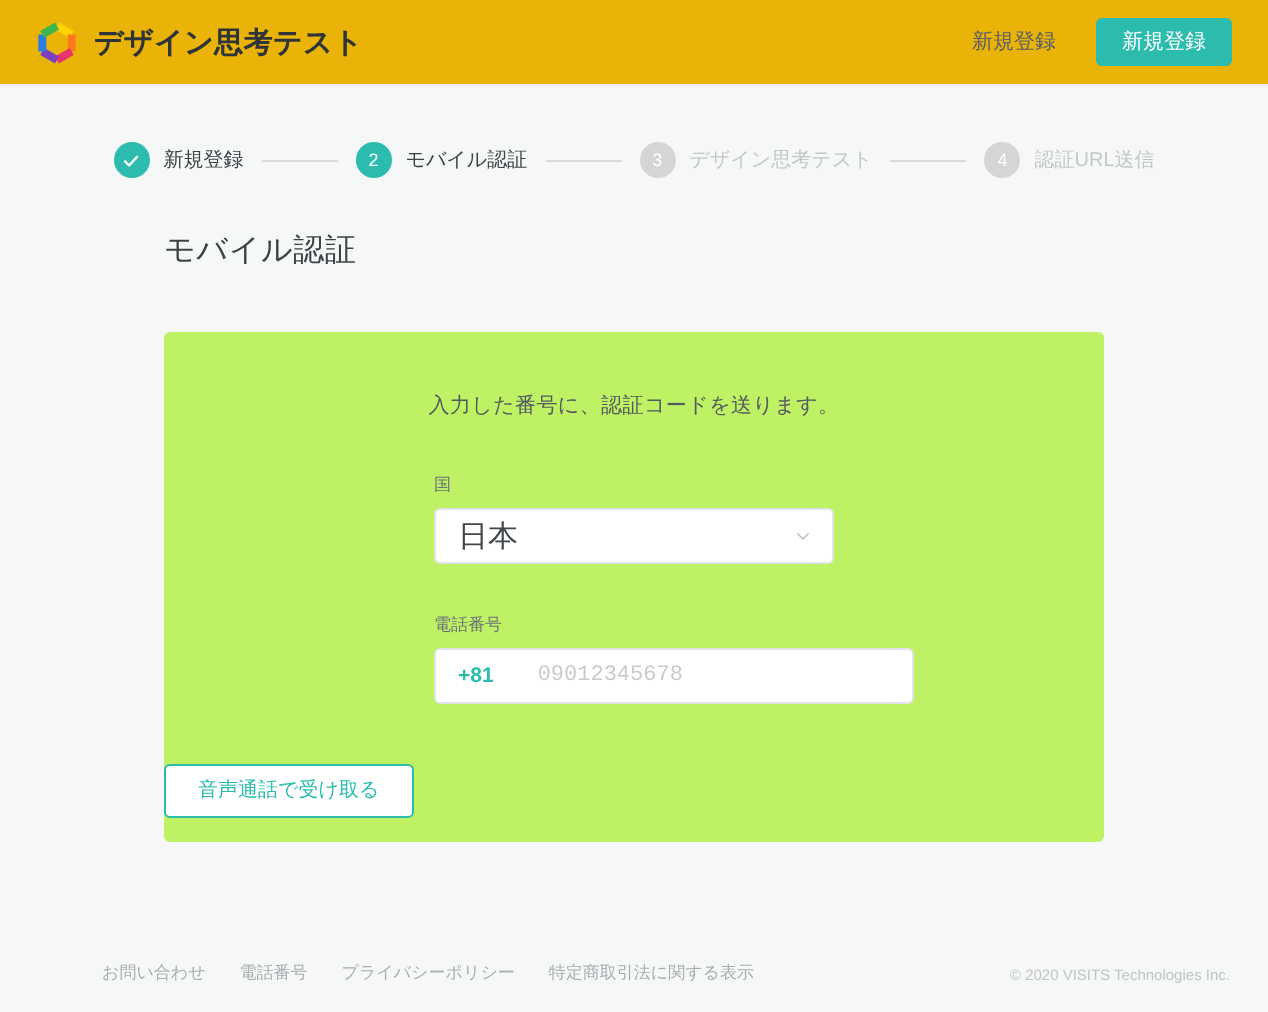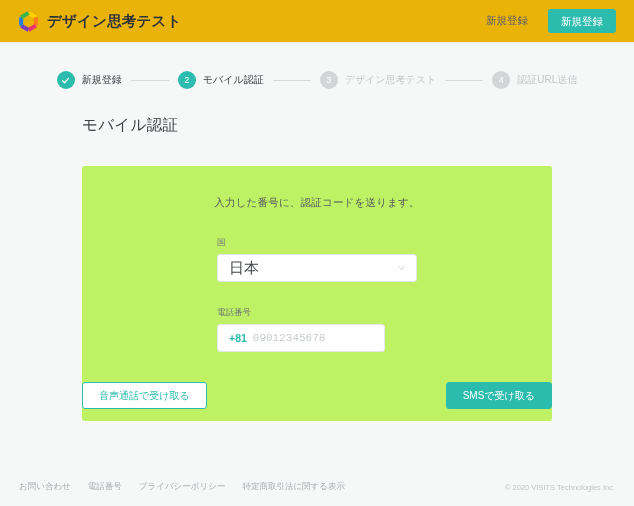--- a/index.html
+++ b/index.html
@@ -197,29 +197,29 @@
     position: absolute;
     right: 10px;
     top: 50%;
     transform: translateY(-50%);
     width: 9px;
     height: 9px;
     display: block;
   }
 
   .input-box {
-    width: 168px;
+    width: 240px;
     height: 28px;
     border: 1px solid #e2e5e7;
     border-radius: 3px;
     background: #ffffff;
     display: flex;
     align-items: center;
     padding: 0 11px;
-    gap: 6px;
+    gap: 22px;
     cursor: text;
   }
 
   .phone-prefix {
     font-size: 10.5px;
     color: #2bbcad;
     font-weight: bold;
     flex: 0 0 auto;
   }
 
@@ -232,21 +232,21 @@
     background: transparent;
     width: 100%;
     padding: 0;
   }
 
   .phone-input::placeholder { color: #c8cbce; }
 
   
   .actions {
     display: flex;
-    justify-content: space-between;
+    justify-content: flex-start;
     gap: 2px;
     margin-top: 30px;
   }
 
   .btn {
     border-radius: 3px;
     font-size: 10px;
     font-family: inherit;
     padding: 0 16px;
     height: 27px;
@@ -279,20 +279,21 @@
     height: 38px;
     display: flex;
     align-items: center;
     padding: 0 19px;
   }
 
   .footer-links {
     display: flex;
     align-items: flex-end;
     gap: 17px;
+    margin-left: 32px;
   }
 
   .footer-link {
     font-size: 8.5px;
     color: #a9adb1;
     text-decoration: none;
     white-space: nowrap;
     cursor: pointer;
   }
 
@@ -384,21 +385,20 @@
   <div class="field phone">
     <label class="field-label">電話番号</label>
     <div class="input-box">
       <span class="phone-prefix">+81</span>
       <input class="phone-input" type="text" placeholder="09012345678" style="">
     </div>
   </div>
 
   <div class="actions">
     <button class="btn btn-outline">音声通話で受け取る</button>
-    <button class="btn btn-filled">SMSで受け取る</button>
   </div>
 
 </div>
 
 <div class="footer">
   <div class="footer-links">
     <a class="footer-link" href="#">お問い合わせ</a>
     <a class="footer-link" href="#">電話番号</a>
     <a class="footer-link" href="#">プライバシーポリシー</a>
     <a class="footer-link" href="#">特定商取引法に関する表示</a>

